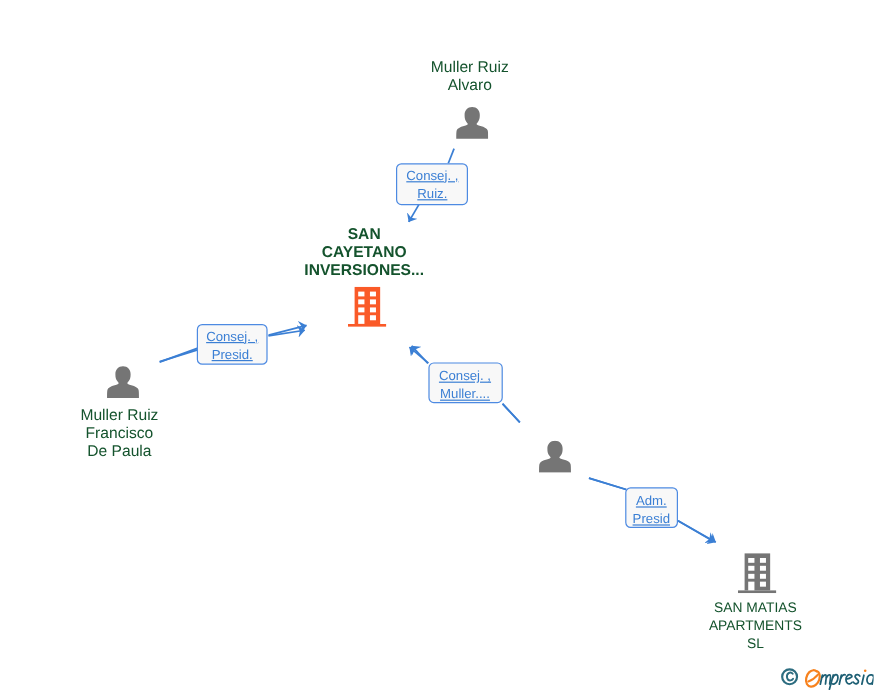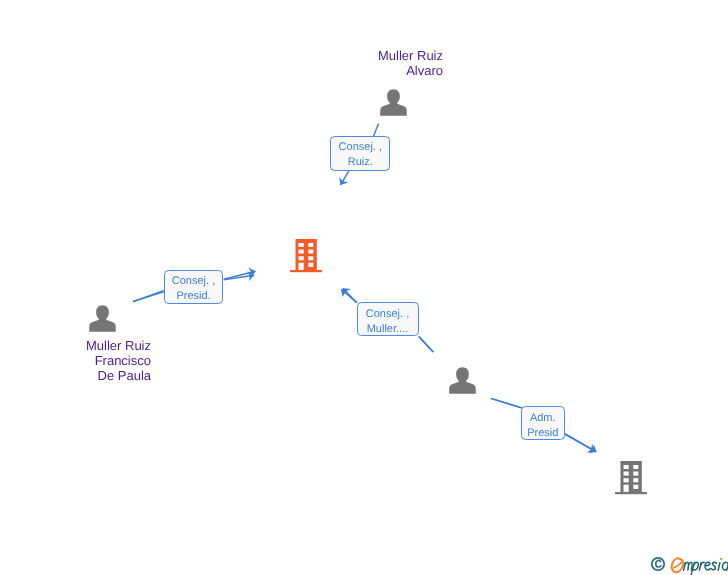--- a/index.html
+++ b/index.html
@@ -5,38 +5,38 @@
 <style>
   html,body{margin:0;padding:0;}
   body{width:728px;height:575px;background:#ffffff;-webkit-font-smoothing:antialiased;text-rendering:geometricPrecision;
        font-family:"Liberation Sans",sans-serif;overflow:hidden;position:relative;}
   #stage{position:absolute;left:0;top:0;width:728px;height:575px;}
 
   
   svg.edges{position:absolute;left:0;top:0;width:728px;height:575px;}
 
   
-  .nlabel{position:absolute;text-align:right;color:#4c1d95;line-height:15px;
+  .nlabel{position:absolute;text-align:center;color:#14532d;line-height:15px;
           white-space:nowrap;}
   .nlabel span{display:block;}
   .f-person{font-size:13px;}
   .f-co-main{font-size:13px;font-weight:bold;}
   .f-co{font-size:11.5px;}
 
   
   .nicon{position:absolute;}
   .nicon svg{display:block;}
   
   
 
   
   .elabel{position:absolute;box-sizing:border-box;
           border:1px solid #4d8ae2;border-radius:4.5px;background:#f8f8f8;
           color:#3b7fd4;font-size:11px;line-height:15px;text-align:center;
-          padding-top:2px;}
+          padding-top:2px;text-decoration:underline;}
   .elabel span{display:block;}
 
   
   .wm{position:absolute;left:650px;top:553px;height:22px;}
 </style>
 </head>
 <body>
 
 <div id="stage">
 
@@ -75,20 +75,25 @@
   <div class="nlabel f-person" style="left:340px;top:48px;width:103px;">
     <span>Muller Ruiz</span>
     <span>Alvaro</span>
   </div>
   <div class="nicon" style="left:380px;top:89px;">
     <svg width="27" height="27" viewBox="0 0 27 27">
       <path fill="#757575" d="M13.5,0.2 C9.6,0.2 7.15,3.0 7.15,6.9 C7.15,9.6 7.6,11.2 8.7,12.6 C9.4,13.5 9.85,13.9 9.85,14.35 C9.85,14.95 8.8,15.35 6.6,15.95 C3.3,16.85 1.1,17.95 0.55,19.75 C0.25,20.75 0.2,23.0 0.2,26.7 L26.8,26.7 C26.8,23.0 26.75,20.75 26.45,19.75 C25.9,17.95 23.7,16.85 20.4,15.95 C18.2,15.35 17.15,14.95 17.15,14.35 C17.15,13.9 17.6,13.5 18.3,12.6 C19.4,11.2 19.85,9.6 19.85,6.9 C19.85,3.0 17.4,0.2 13.5,0.2 Z"></path>
     </svg>
   </div>
 
+  <div class="nlabel f-co-main" style="left:253px;top:187px;width:101px;">
+    <span>SAN</span>
+    <span>CAYETANO</span>
+    <span>INVERSIONES...</span>
+  </div>
   <div class="nicon" style="left:290px;top:239px;">
     <svg width="32" height="34" viewBox="0 0 32 34">
       <g fill="#fa5a28">
           <rect x="5.5" y="0" width="21.3" height="31.0"></rect>
           <rect x="0" y="31.0" width="31.9" height="2.2"></rect>
         </g>
         <g fill="#ffffff">
           <rect x="8.5" y="4.00" width="5.2" height="4.00"></rect>
           <rect x="18.3" y="4.00" width="5.0" height="4.00"></rect>
           <rect x="8.5" y="10.50" width="5.2" height="4.10"></rect>
@@ -128,20 +133,25 @@
           <rect x="8.5" y="4.00" width="5.2" height="4.00"></rect>
           <rect x="18.3" y="4.00" width="5.0" height="4.00"></rect>
           <rect x="8.5" y="10.50" width="5.2" height="4.10"></rect>
           <rect x="18.3" y="10.50" width="5.0" height="4.10"></rect>
           <rect x="8.5" y="17.20" width="5.2" height="4.10"></rect>
           <rect x="18.3" y="17.20" width="5.0" height="4.10"></rect>
           <rect x="8.5" y="23.70" width="5.2" height="7.20"></rect>
           <rect x="18.3" y="23.70" width="5.0" height="4.20"></rect>
         </g>
     </svg>
+  </div>
+  <div class="nlabel f-co" style="left:578px;top:500px;width:103px;">
+    <span>SAN MATIAS</span>
+    <span>APARTMENTS</span>
+    <span>SL</span>
   </div>
 
   <div class="elabel" style="left:330.4px;top:135.8px;width:59.8px;height:35.2px;padding-top:3px;">
     <span>Consej. ,</span>
     <span>Ruiz.</span>
   </div>
   <div class="elabel" style="left:164px;top:269.6px;width:59px;height:34px;padding-top:3px;">
     <span>Consej. ,</span>
     <span>Presid.</span>
   </div>

